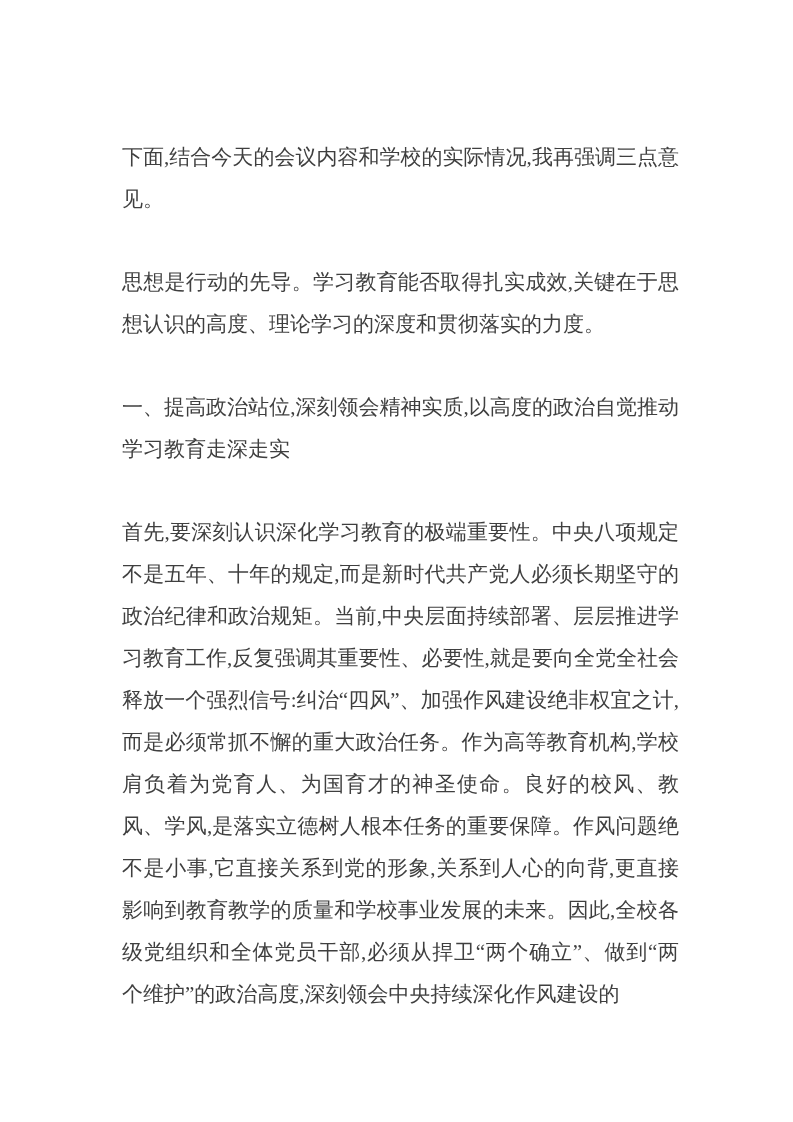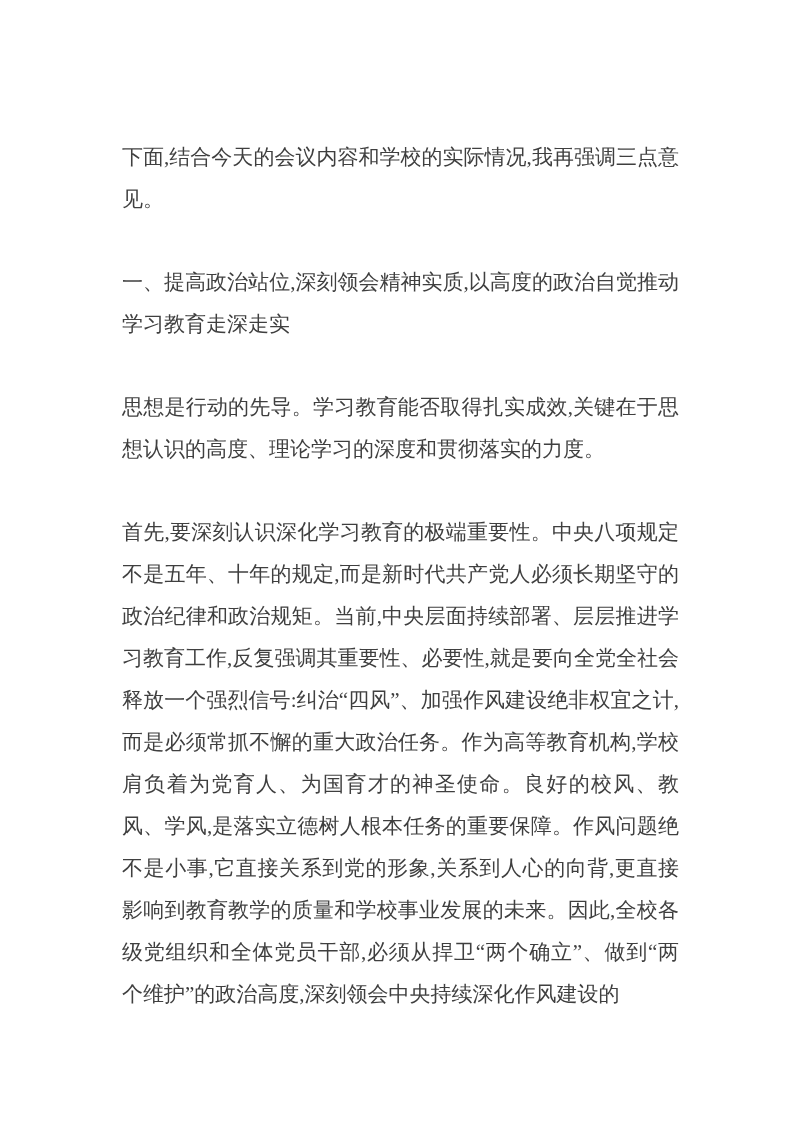--- a/index.html
+++ b/index.html
@@ -42,17 +42,17 @@
   .para:last-child {
     margin-bottom: 0;
   }
 </style>
 </head>
 <body style="--page-bg: #ffffff; --text-color: #3f3f3f;">
 
 <div class="page">
   <div class="content">
     <p class="para">下面,结合今天的会议内容和学校的实际情况,我再强调三点意见。</p>
+    <p class="para">思想是行动的先导。学习教育能否取得扎实成效,关键在于思想认识的高度、理论学习的深度和贯彻落实的力度。</p>
     <p class="para">一、提高政治站位,深刻领会精神实质,以高度的政治自觉推动学习教育走深走实</p>
-    <p class="para">思想是行动的先导。学习教育能否取得扎实成效,关键在于思想认识的高度、理论学习的深度和贯彻落实的力度。</p>
     <p class="para">首先,要深刻认识深化学习教育的极端重要性。中央八项规定不是五年、十年的规定,而是新时代共产党人必须长期坚守的政治纪律和政治规矩。当前,中央层面持续部署、层层推进学习教育工作,反复强调其重要性、必要性,就是要向全党全社会释放一个强烈信号:纠治“四风”、加强作风建设绝非权宜之计,而是必须常抓不懈的重大政治任务。作为高等教育机构,学校肩负着为党育人、为国育才的神圣使命。良好的校风、教风、学风,是落实立德树人根本任务的重要保障。作风问题绝不是小事,它直接关系到党的形象,关系到人心的向背,更直接影响到教育教学的质量和学校事业发展的未来。因此,全校各级党组织和全体党员干部,必须从捍卫“两个确立”、做到“两个维护”的政治高度,深刻领会中央持续深化作风建设的</p>
   </div>
 </div>
 
 </body></html>

